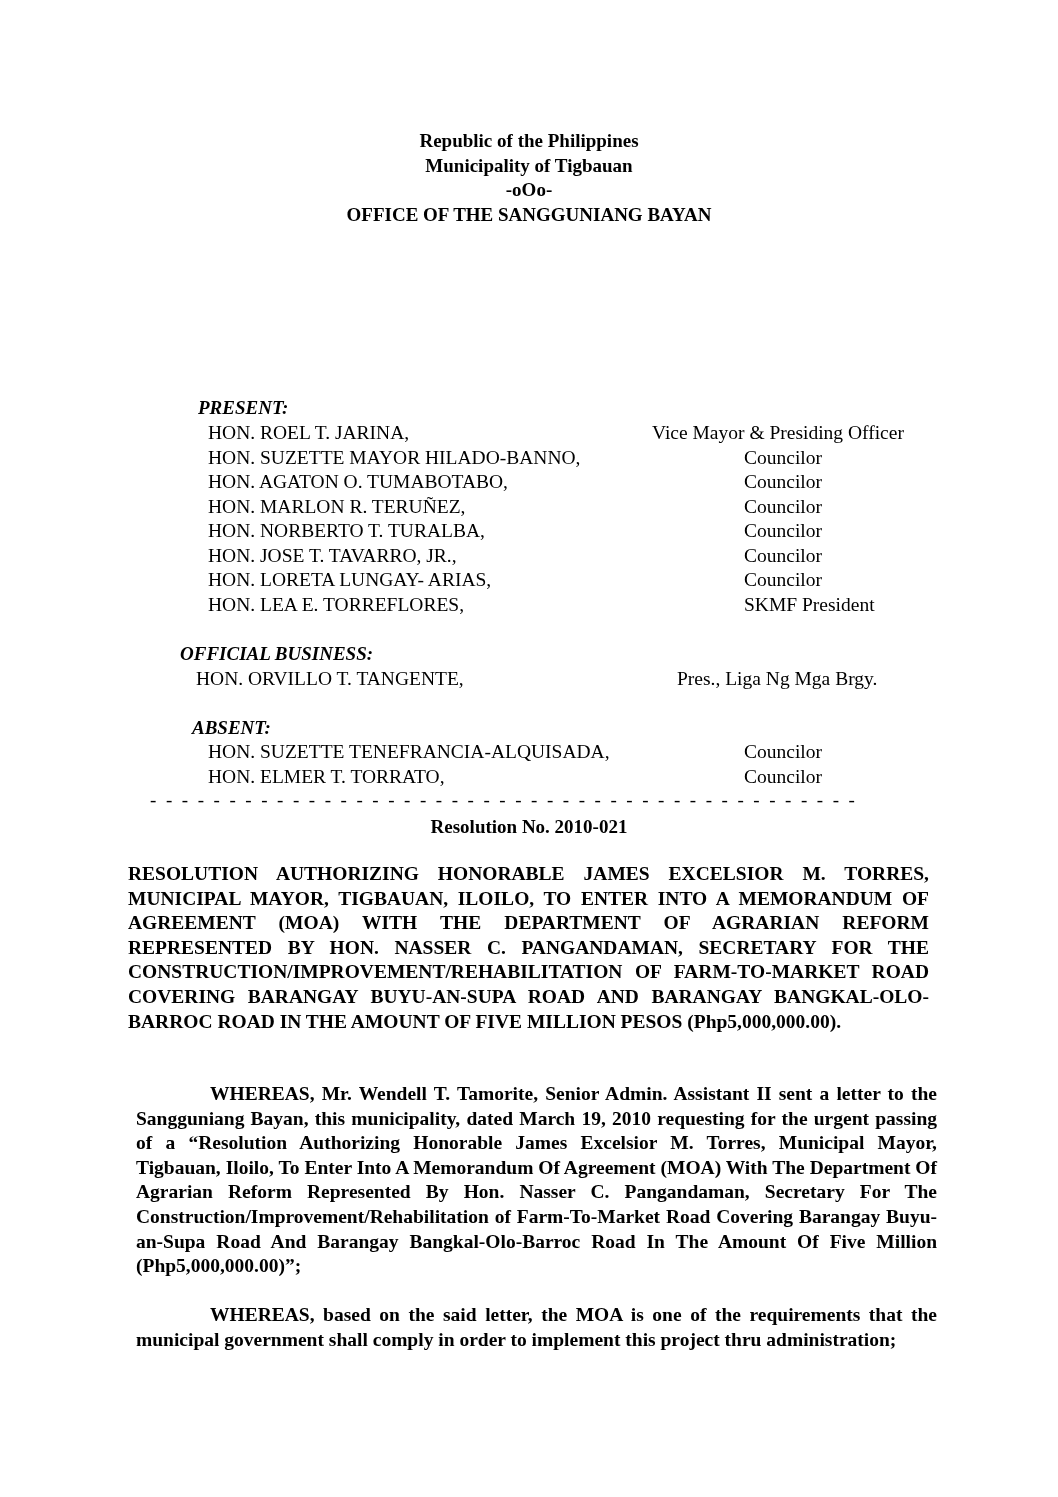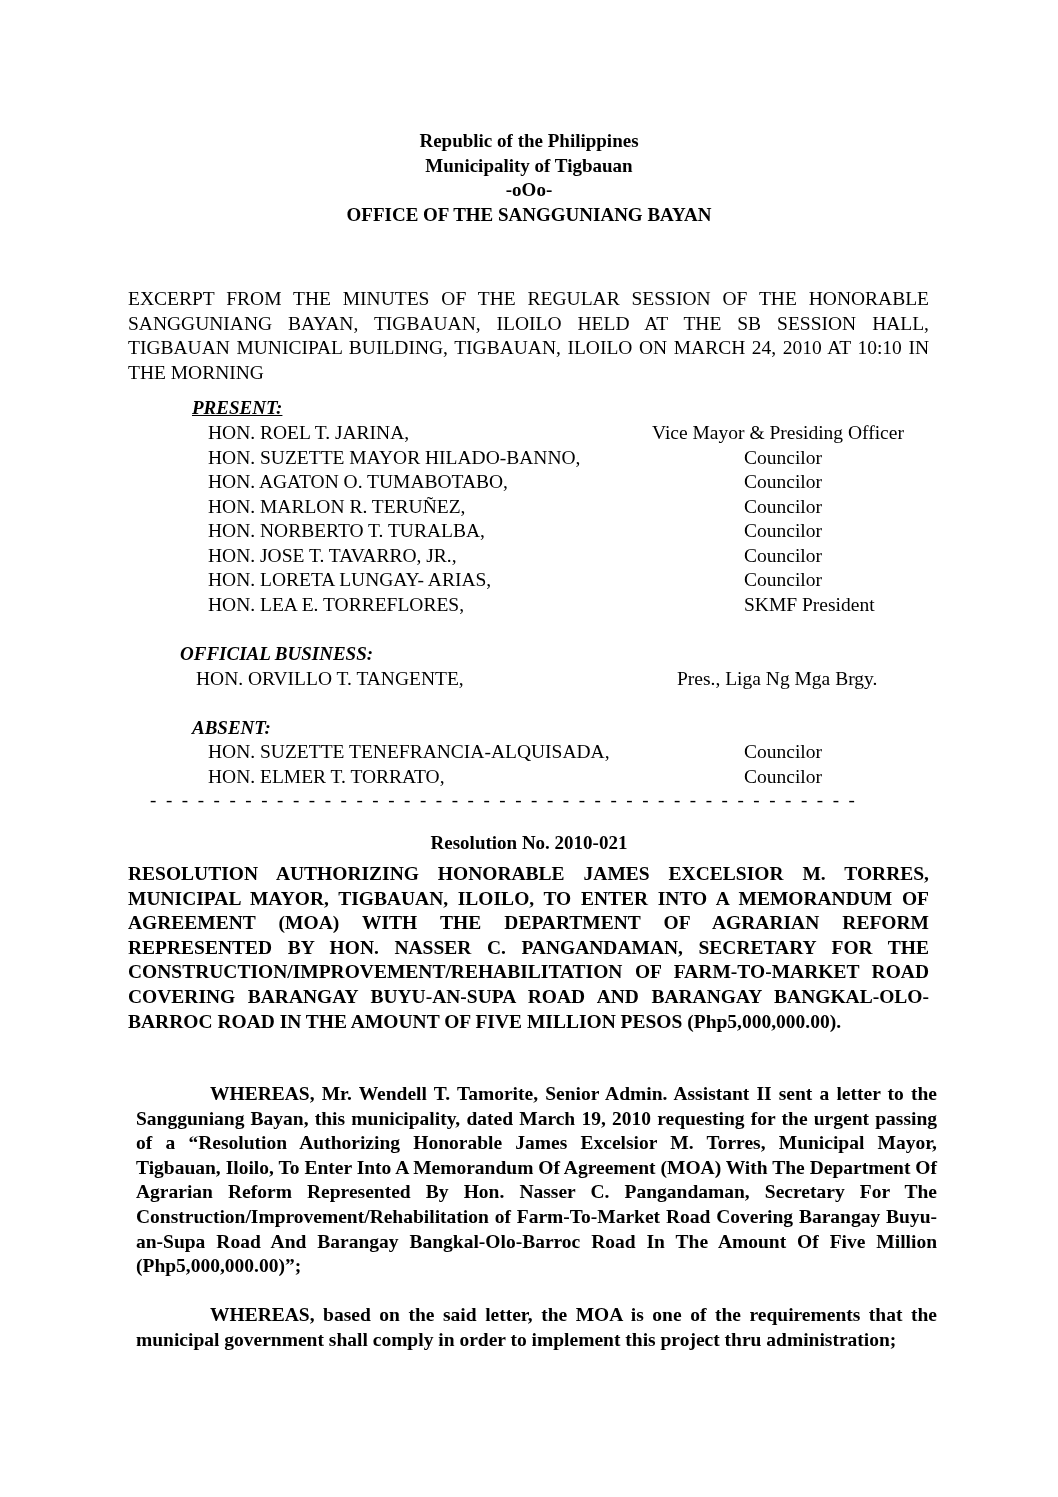--- a/index.html
+++ b/index.html
@@ -72,21 +72,20 @@
     }
     .resolution-no {
       position: absolute;
       left: 0;
       width: 1058px;
       top: 815px;
       text-align: center;
       font-weight: bold;
       font-size: 19px;
       line-height: 24px;
-      margin-top: 16px;
     }
     .resolution-title {
       position: absolute;
       left: 128px;
       top: 862px;
       width: 801px;
       font-weight: bold;
       font-size: 19.5px;
       line-height: 24.6px;
       text-align: justify;
@@ -112,23 +111,22 @@
 
 <div class="page">
 
   <div class="header">
     <div>Republic of the Philippines</div>
     <div>Municipality of Tigbauan</div>
     <div>-oOo-</div>
     <div>OFFICE OF THE SANGGUNIANG BAYAN</div>
   </div>
 
-  <div class="excerpt">EXCERPT FROM THE MINUTES OF THE REGULAR SESSION OF THE HONORABLE SANGGUNIANG  BAYAN, TIGBAUAN, ILOILO HELD AT THE SB SESSION HALL, TIGBAUAN MUNICIPAL BUILDING, TIGBAUAN, ILOILO ON MARCH 24, 2010 AT 10:10 IN THE MORNING</div>
 
-  <div class="section-heading" style="left:192px; top:396px;text-decoration:underline;">PRESENT:</div>
+  <div class="section-heading" style="left:198px; top:396px;">PRESENT:</div>
 
   <div class="attendee" style="left:208px; top:421px;">
     <span class="attendee-name">HON. ROEL T. JARINA,</span>
     <span class="attendee-role" style="left:404px;">Vice Mayor &amp; Presiding Officer</span>
   </div>
   <div class="attendee" style="left:208px; top:445.5px;">
     <span class="attendee-name">HON. SUZETTE MAYOR HILADO-BANNO,</span>
     <span class="attendee-role" style="left:496px;">Councilor</span>
   </div>
   <div class="attendee" style="left:208px; top:470px;">

